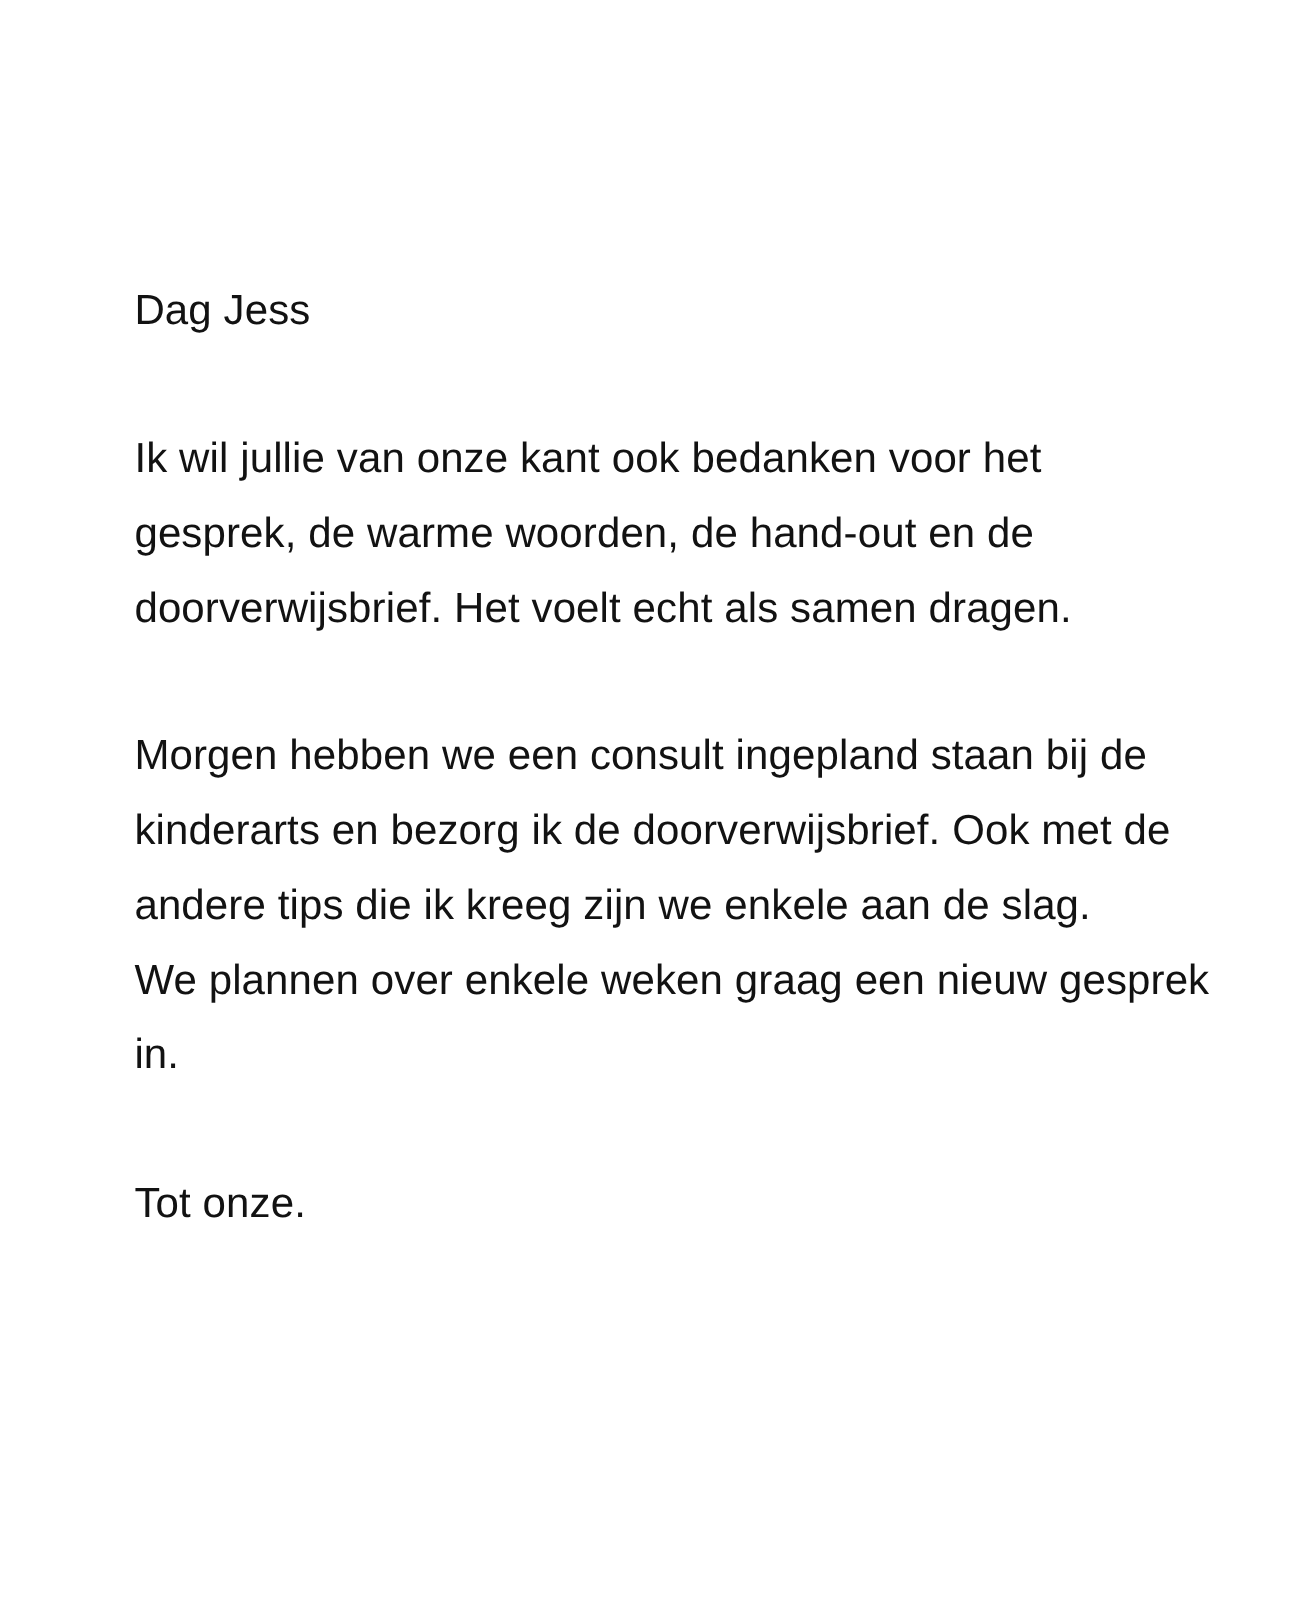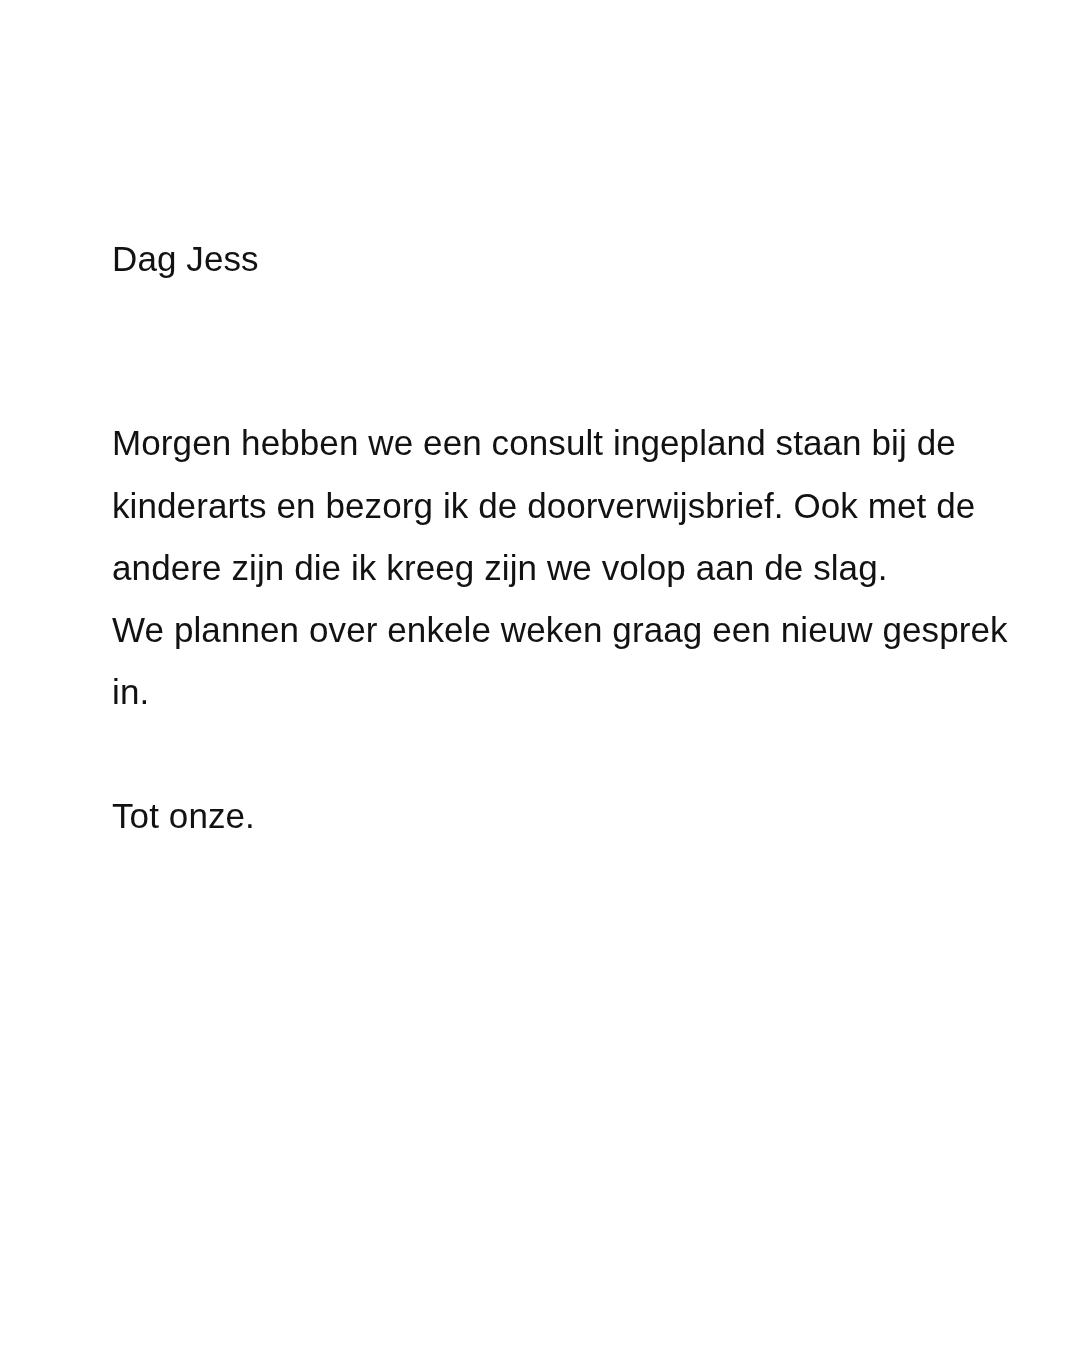--- a/index.html
+++ b/index.html
@@ -39,19 +39,20 @@
     height: 61px;
   }
 </style>
 </head>
 <body>
 
 <div class="page">
   <div class="message">
     <p class="para">Dag Jess</p>
     <div class="spacer"></div>
+    <p class="para">Ik wil jullie van onze kant ook bedanken voor het gesprek, de warme woorden, de hand-out en de doorverwijsbrief. Het voelt echt als samen dragen.</p>
     <div class="spacer"></div>
-    <p class="para">Morgen hebben we een consult ingepland staan bij de kinderarts en bezorg ik de doorverwijsbrief. Ook met de andere zijn die ik kreeg zijn we volop aan de slag.
+    <p class="para">Morgen hebben we een consult ingepland staan bij de kinderarts en bezorg ik de doorverwijsbrief. Ook met de andere tips die ik kreeg zijn we enkele aan de slag.
 We plannen over enkele weken graag een nieuw gesprek in.</p>
     <div class="spacer-small"></div>
     <p class="para">Tot onze.</p>
   </div>
 </div>
 
 </body></html>

